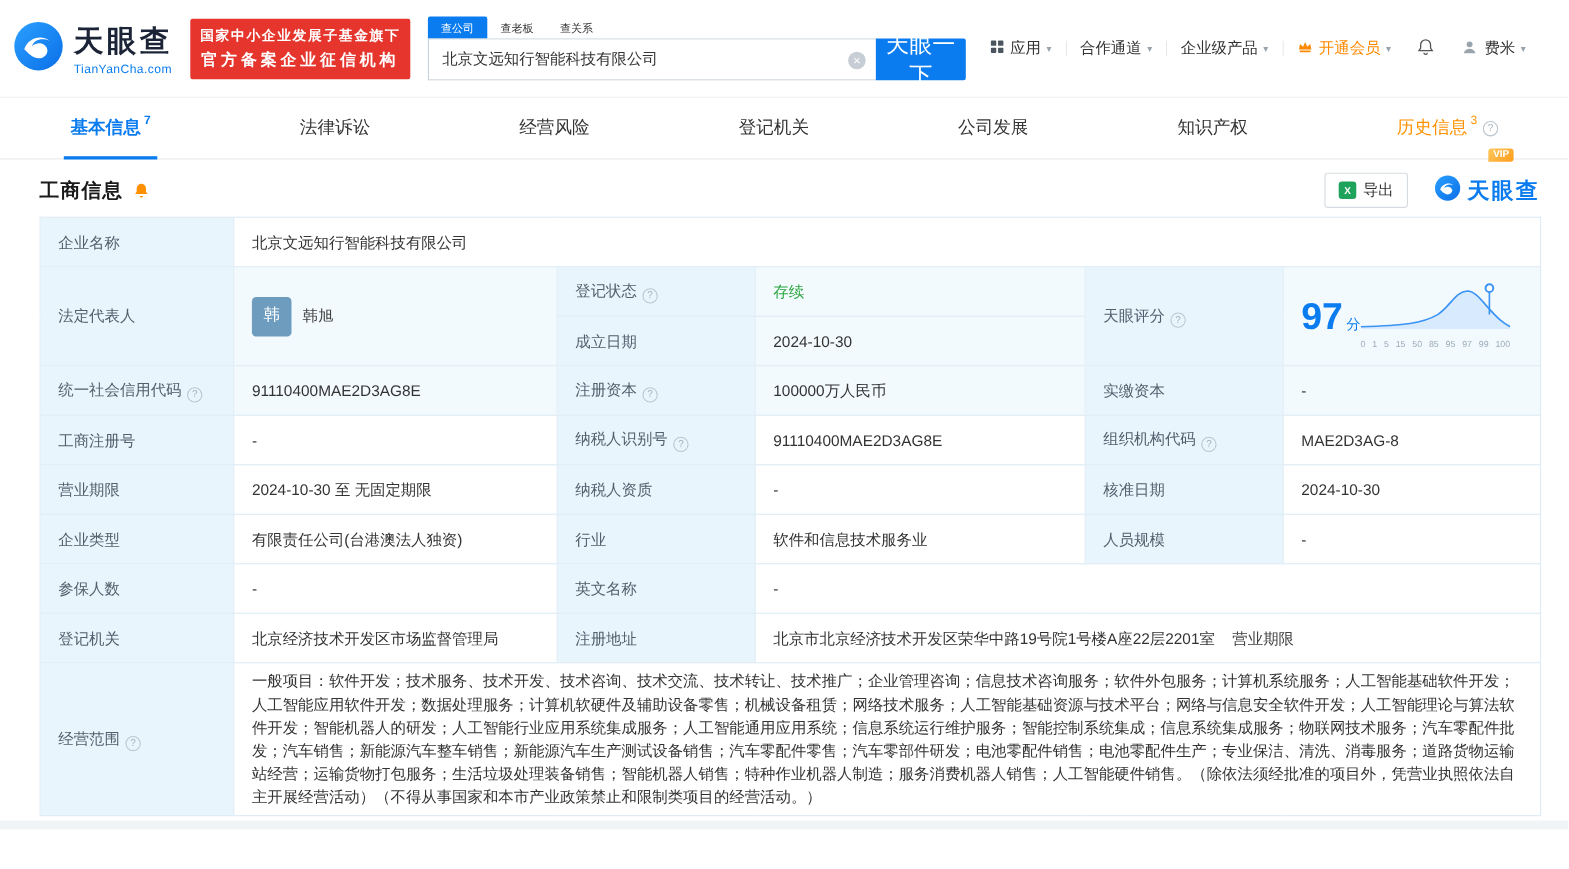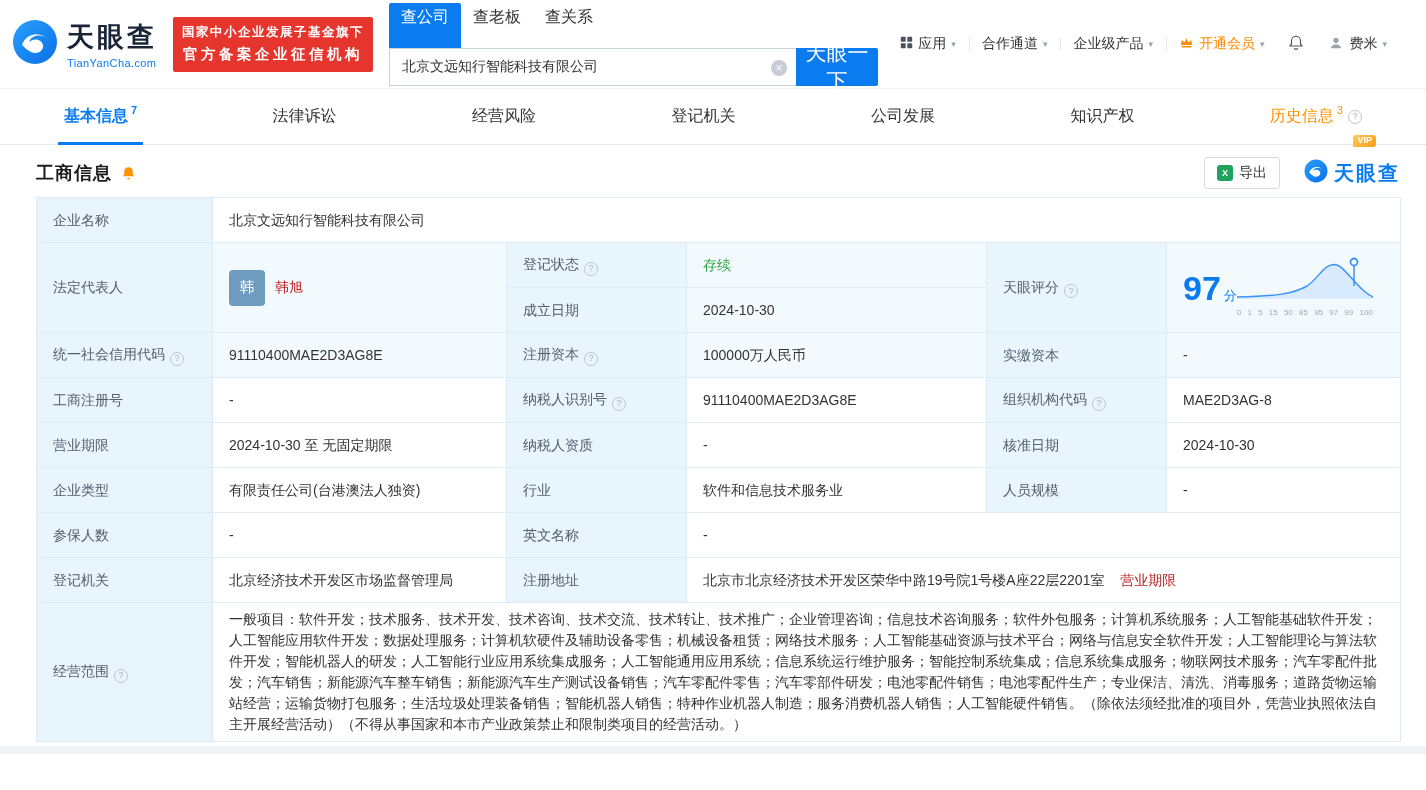--- a/index.html
+++ b/index.html
@@ -10,21 +10,21 @@
   .topbar { display:flex; align-items:center; height:88px; padding:0 26px 0 12px; background:#fff; }
   .logo { display:flex; align-items:center; gap:9px; cursor:pointer; }
   .logo-cn { font-size:27px; font-weight:bold; color:#1b2437; letter-spacing:3px; }
   .logo-en { font-size:11px; color:#0a7cf0; margin-top:2px; letter-spacing:.4px; }
   .gov-badge { margin-left:16px; background:#e5352c; color:#fff; text-align:center; padding:7px 9px 8px; border-radius:2px; }
   .gov-l1 { font-size:12.5px; font-weight:bold; letter-spacing:1.5px; }
   .gov-l2 { font-size:14.5px; font-weight:bold; letter-spacing:3.5px; margin-top:4px; }
 
   .search-area { margin-left:16px; }
   .search-tabs { display:flex; align-items:flex-end; }
-  .stab { font-size:16px; color:#333; padding:4px 12px 20px; cursor:pointer; }
+  .stab { font-size:10px; color:#333; padding:4px 12px 2px; cursor:pointer; }
   .stab.active { background:#0a7cf0; color:#fff; border-radius:2px 2px 0 0; }
   .search-row { display:flex; }
   .search-box { position:relative; width:407px; height:38px; border:1px solid #c9d2d9; border-right:none; background:#fff; }
   .search-input { width:100%; height:36px; border:none; outline:none; padding:0 34px 0 12px; font-size:14px; color:#333; font-family:inherit; }
   .clear-btn { position:absolute; right:9px; top:11px; width:16px; height:16px; border-radius:50%; background:#c6cdd4; color:#fff; display:flex; align-items:center; justify-content:center; font-size:12px; line-height:1; cursor:pointer; }
   .clear-btn::before { content:"×"; }
   .search-btn { width:82px; height:38px; border:none; background:#0a7cf0; color:#fff; font-size:21px; cursor:pointer; font-family:inherit; border-radius:0 2px 2px 0; display:flex; align-items:center; justify-content:center; }
 
   .topnav { margin-left:auto; display:flex; align-items:center; }
   .nav-item { display:flex; align-items:center; gap:5px; padding:0 13px; font-size:14px; color:#333; cursor:pointer; position:relative; white-space:nowrap; }
@@ -56,21 +56,21 @@
   .xls::before { content:"X"; }
   .brand { display:flex; align-items:center; gap:6px; }
   .brand-name { font-size:20px; font-weight:bold; color:#0a7cf0; letter-spacing:2px; }
 
   
   .info-table { margin:2px 26px 0 36px; border-collapse:collapse; table-layout:fixed; width:1364px; }
   .info-table td { border:1px solid #dcebf5; font-size:14px; color:#333; padding:6px 16px; height:45px; vertical-align:middle; line-height:1.5; overflow:hidden; }
   td.lbl { background:#e9f5fd; color:#52606d; }
   td.tint { background:#f3fafe; }
   .green { color:#2da641; }
-  .link { color:#b91c1c; cursor:pointer; }
+  .link { color:#404040; cursor:pointer; }
   .rep { display:flex; align-items:center; gap:10px; }
   .avatar { width:36px; height:36px; border-radius:4px; background:#6d9cbf; color:#fff; font-size:15px; display:flex; align-items:center; justify-content:center; flex:none; cursor:pointer; }
   .score-wrap { display:flex; align-items:center; }
   .score-num { color:#0a7cf0; font-weight:bold; font-size:34px; display:flex; align-items:baseline; line-height:1; }
   .score-num .unit { font-size:13px; font-weight:normal; margin-left:3px; }
   .ticks { display:flex; justify-content:space-between; width:136px; font-size:8px; color:#9cabb8; margin-top:1px; }
   .scope-cell { line-height:1.95; padding:13px 16px 15px; }
   .addr-link { margin-left:12px; }
   .footer-strip { height:8px; background:#f1f4f6; margin-top:4px; }
 </style>

